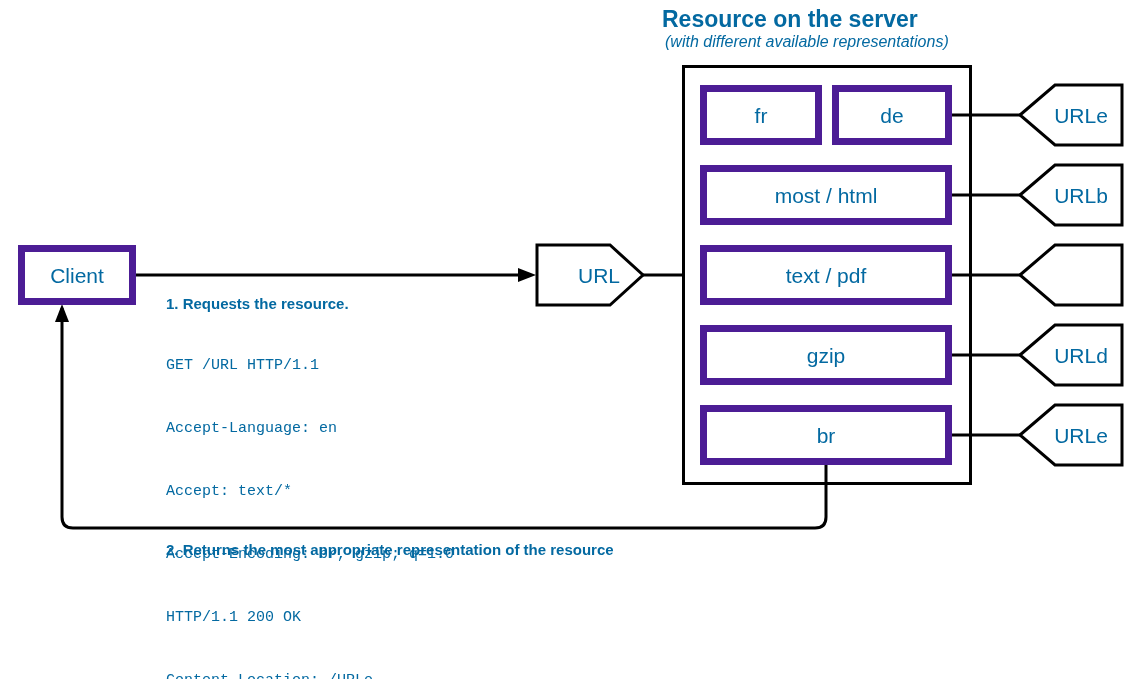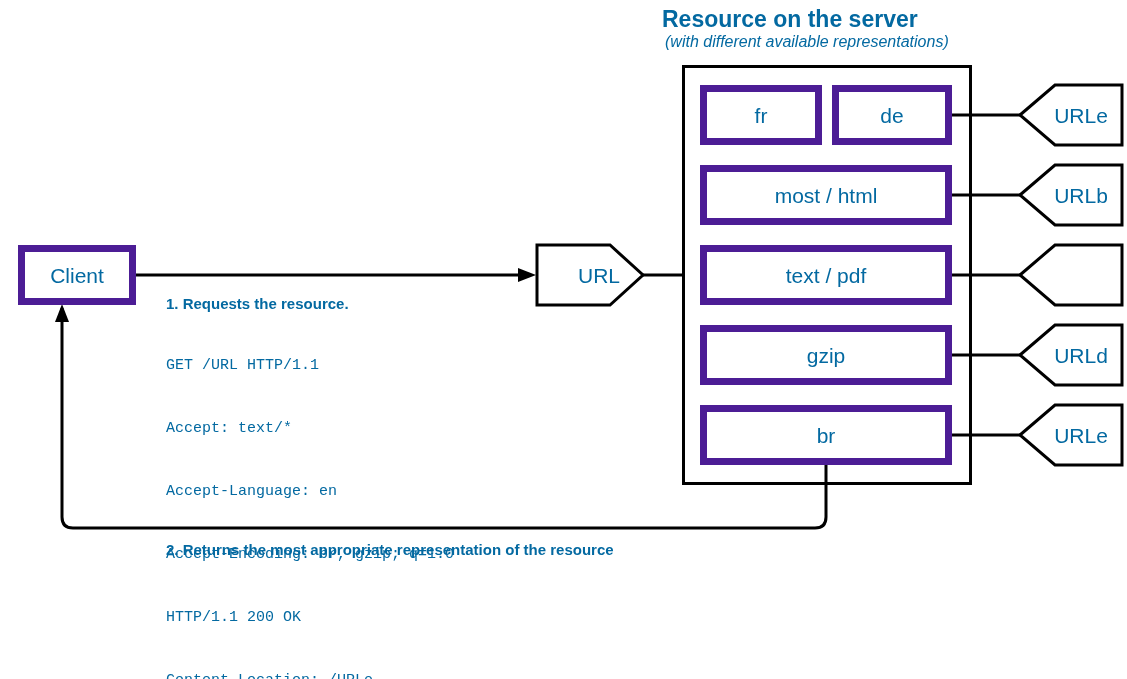--- a/index.html
+++ b/index.html
@@ -141,22 +141,22 @@
   <div class="box" style="left:700px; top:405px; width:252px; height:60px;">br</div>
 
   <div class="tag-label" style="left:1040px; top:85px;  width:82px; height:60px;">URLe</div>
   <div class="tag-label" style="left:1040px; top:165px; width:82px; height:60px;">URLb</div>
   <div class="tag-label" style="left:1040px; top:325px; width:82px; height:60px;">URLd</div>
   <div class="tag-label" style="left:1040px; top:405px; width:82px; height:60px;">URLe</div>
 
   <div class="step-heading" style="top:295px;">1. Requests the resource.</div>
   <div class="code-block" style="top:313px;">
     <div>GET /URL HTTP/1.1</div>
+    <div>Accept-Language: en</div>
     <div>Accept: text/*</div>
-    <div>Accept-Language: en</div>
     <div>Accept-Encoding: br, gzip; q=1.0</div>
   </div>
 
   <div class="step-heading" style="top:541px;">2. Returns the most appropriate representation of the resource</div>
   <div class="code-block" style="top:565px;">
     <div>HTTP/1.1 200 OK</div>
     <div>Content-Location: /URLe</div>
     
     
     

